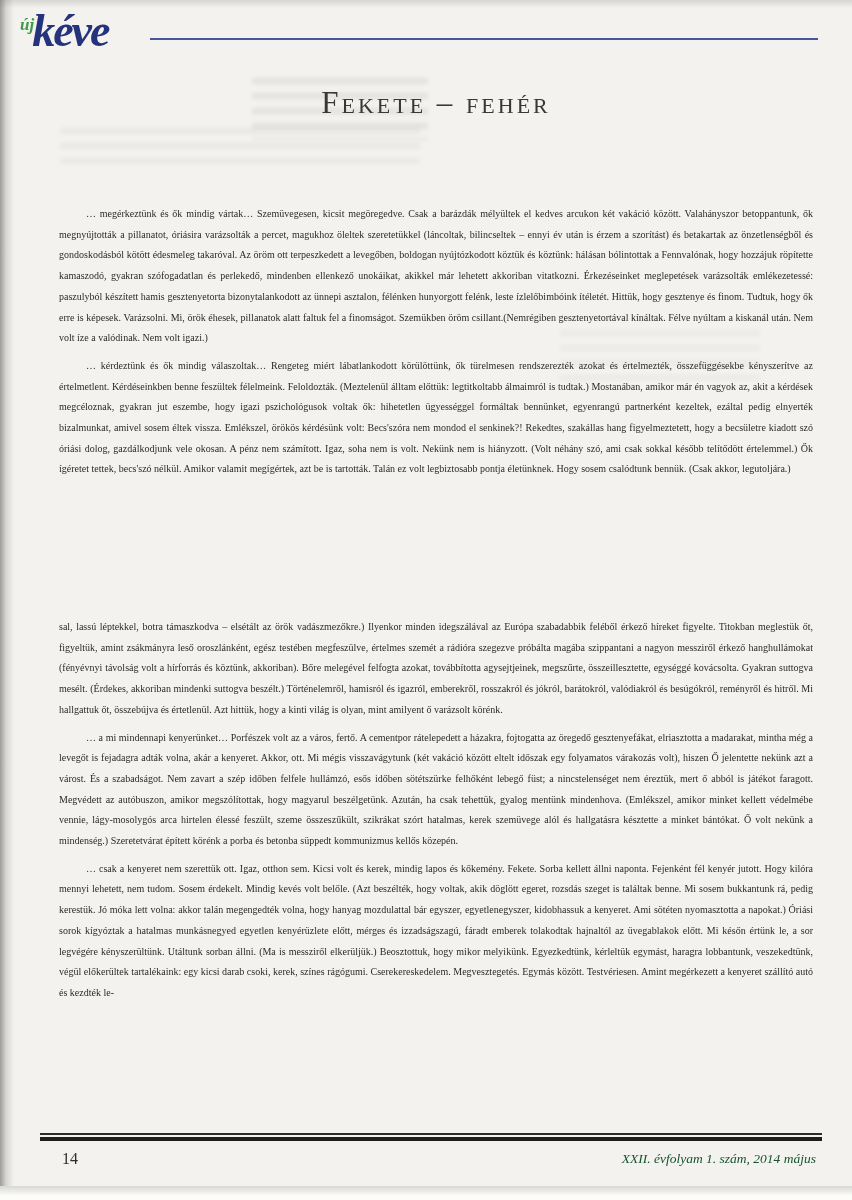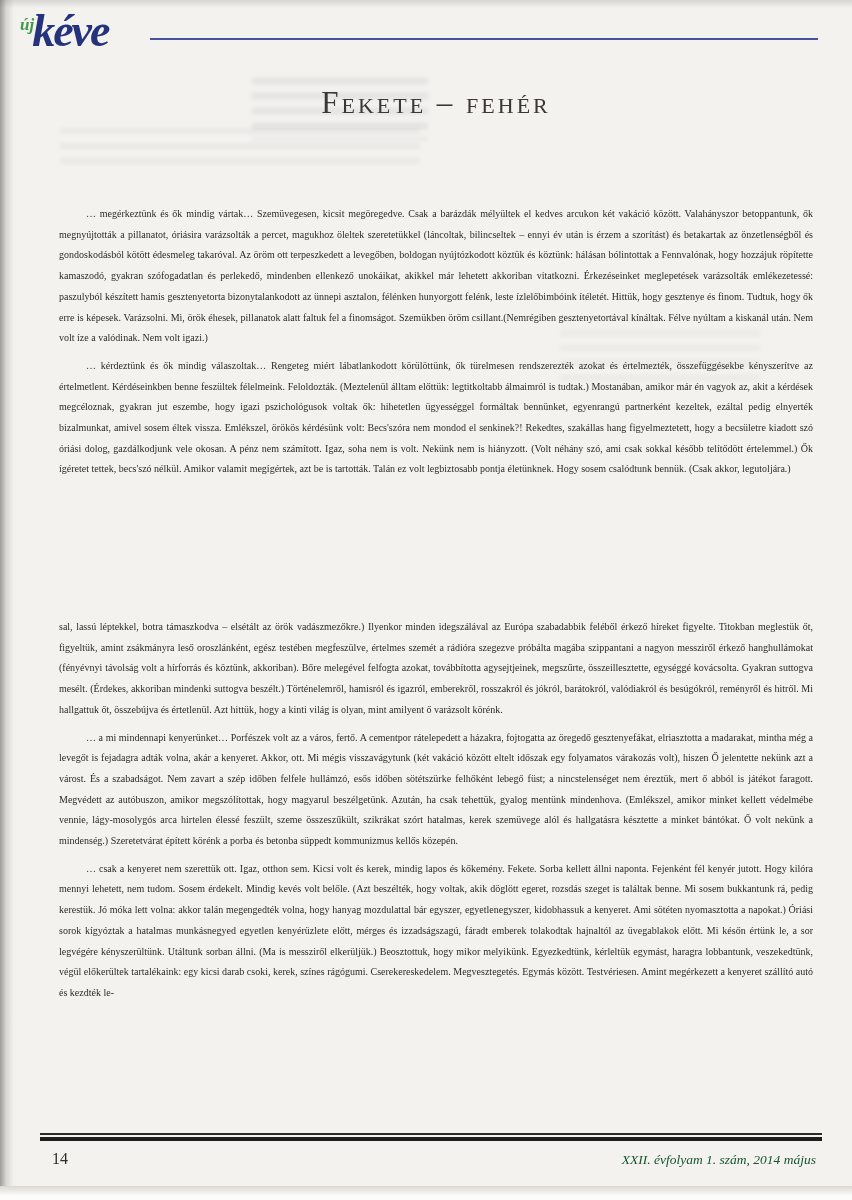--- a/index.html
+++ b/index.html
@@ -117,24 +117,24 @@
   
   .footer-rule {
     position: absolute;
     left: 40px; right: 30px; top: 1133px;
     height: 2px;
     border-top: 2px solid #2b2b29;
     border-bottom: 4px solid #1e1e1c;
   }
   .footer {
     position: absolute;
-    left: 52px; right: 36px; top: 1150px;
+    left: 62px; right: 36px; top: 1150px;
     display: flex;
     justify-content: space-between;
-    align-items: flex-end;
+    align-items: center;
   }
   .page-number {
     font-size: 16px;
     color: #302e2b;
   }
   .issue-info {
     font-style: italic;
     font-size: 13.5px;
     color: #14532d;
   }

